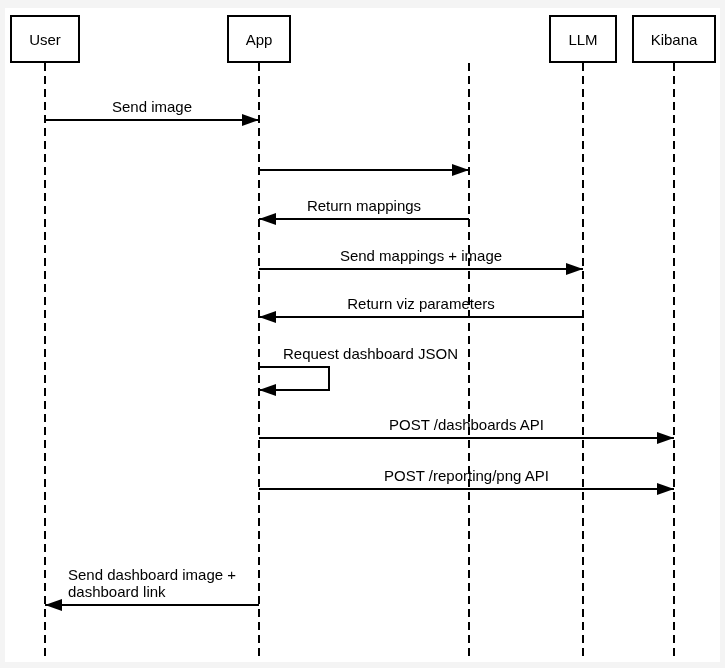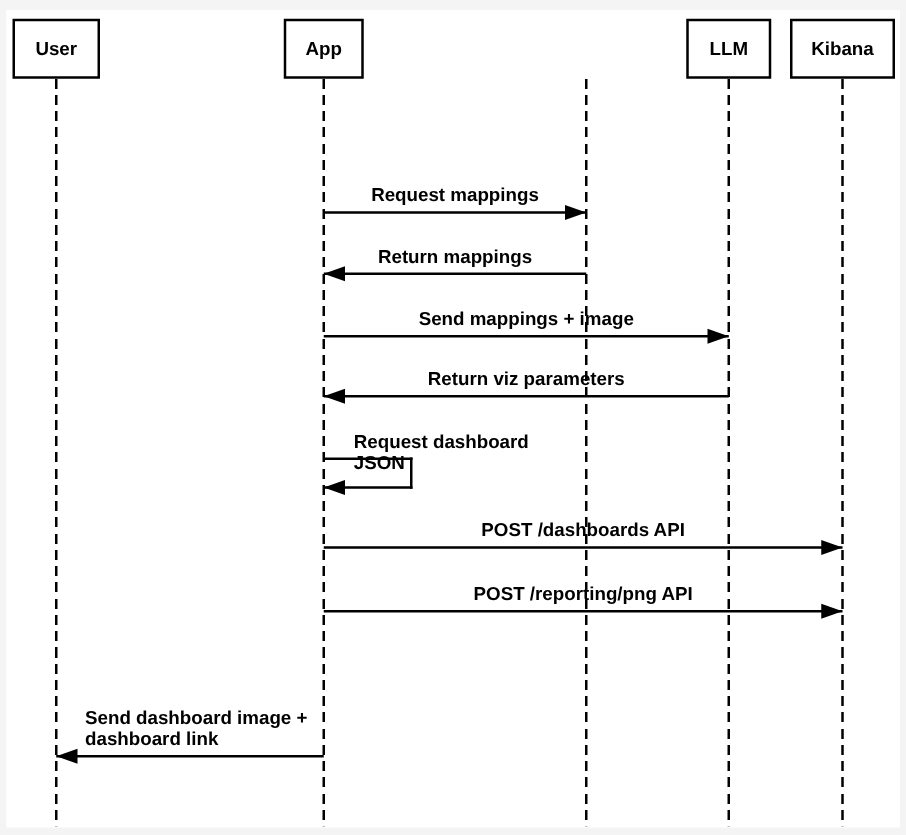--- a/index.html
+++ b/index.html
@@ -6,21 +6,20 @@
   body{
     font-family:"Liberation Sans", sans-serif;
     background:#f4f4f4;
     color:#000;
   }
   .stage{
     position:relative;
     width:725px;height:668px;
     background:#f4f4f4;
     overflow:hidden;
-    font-weight:bold;
   }
   .canvas{
     position:absolute;
     left:5px;top:8px;width:715px;height:654px;
     background:#ffffff;
   }
   .participant{
     position:absolute;
     top:15px;height:48px;
     box-sizing:border-box;
@@ -70,23 +69,27 @@
   <div class="participant" style="left:227px;width:64px">
     <span>App</span>
   </div>
   <div class="participant" style="left:549px;width:68px">
     <span>LLM</span>
   </div>
   <div class="participant" style="left:632px;width:84px">
     <span>Kibana</span>
   </div>
 
+  <div class="msg" style="left:45px;top:98px;width:214px;height:30px">
+    <div class="mlabel">Send image</div>
+    <div class="mline"></div>
+    <div class="arr arr-r" style="left:197px;top:16px"></div>
+  </div>
 
   <div class="msg" style="left:259px;top:148px;width:210px;height:30px">
-    <div class="mlabel">Request mappings</div>
     <div class="mline"></div>
     <div class="arr arr-r" style="left:193px;top:16px"></div>
   </div>
 
   <div class="msg" style="left:259px;top:247px;width:324px;height:30px">
     <div class="mlabel">Send mappings + image</div>
     <div class="mline"></div>
     <div class="arr arr-r" style="left:307px;top:16px"></div>
   </div>
 

